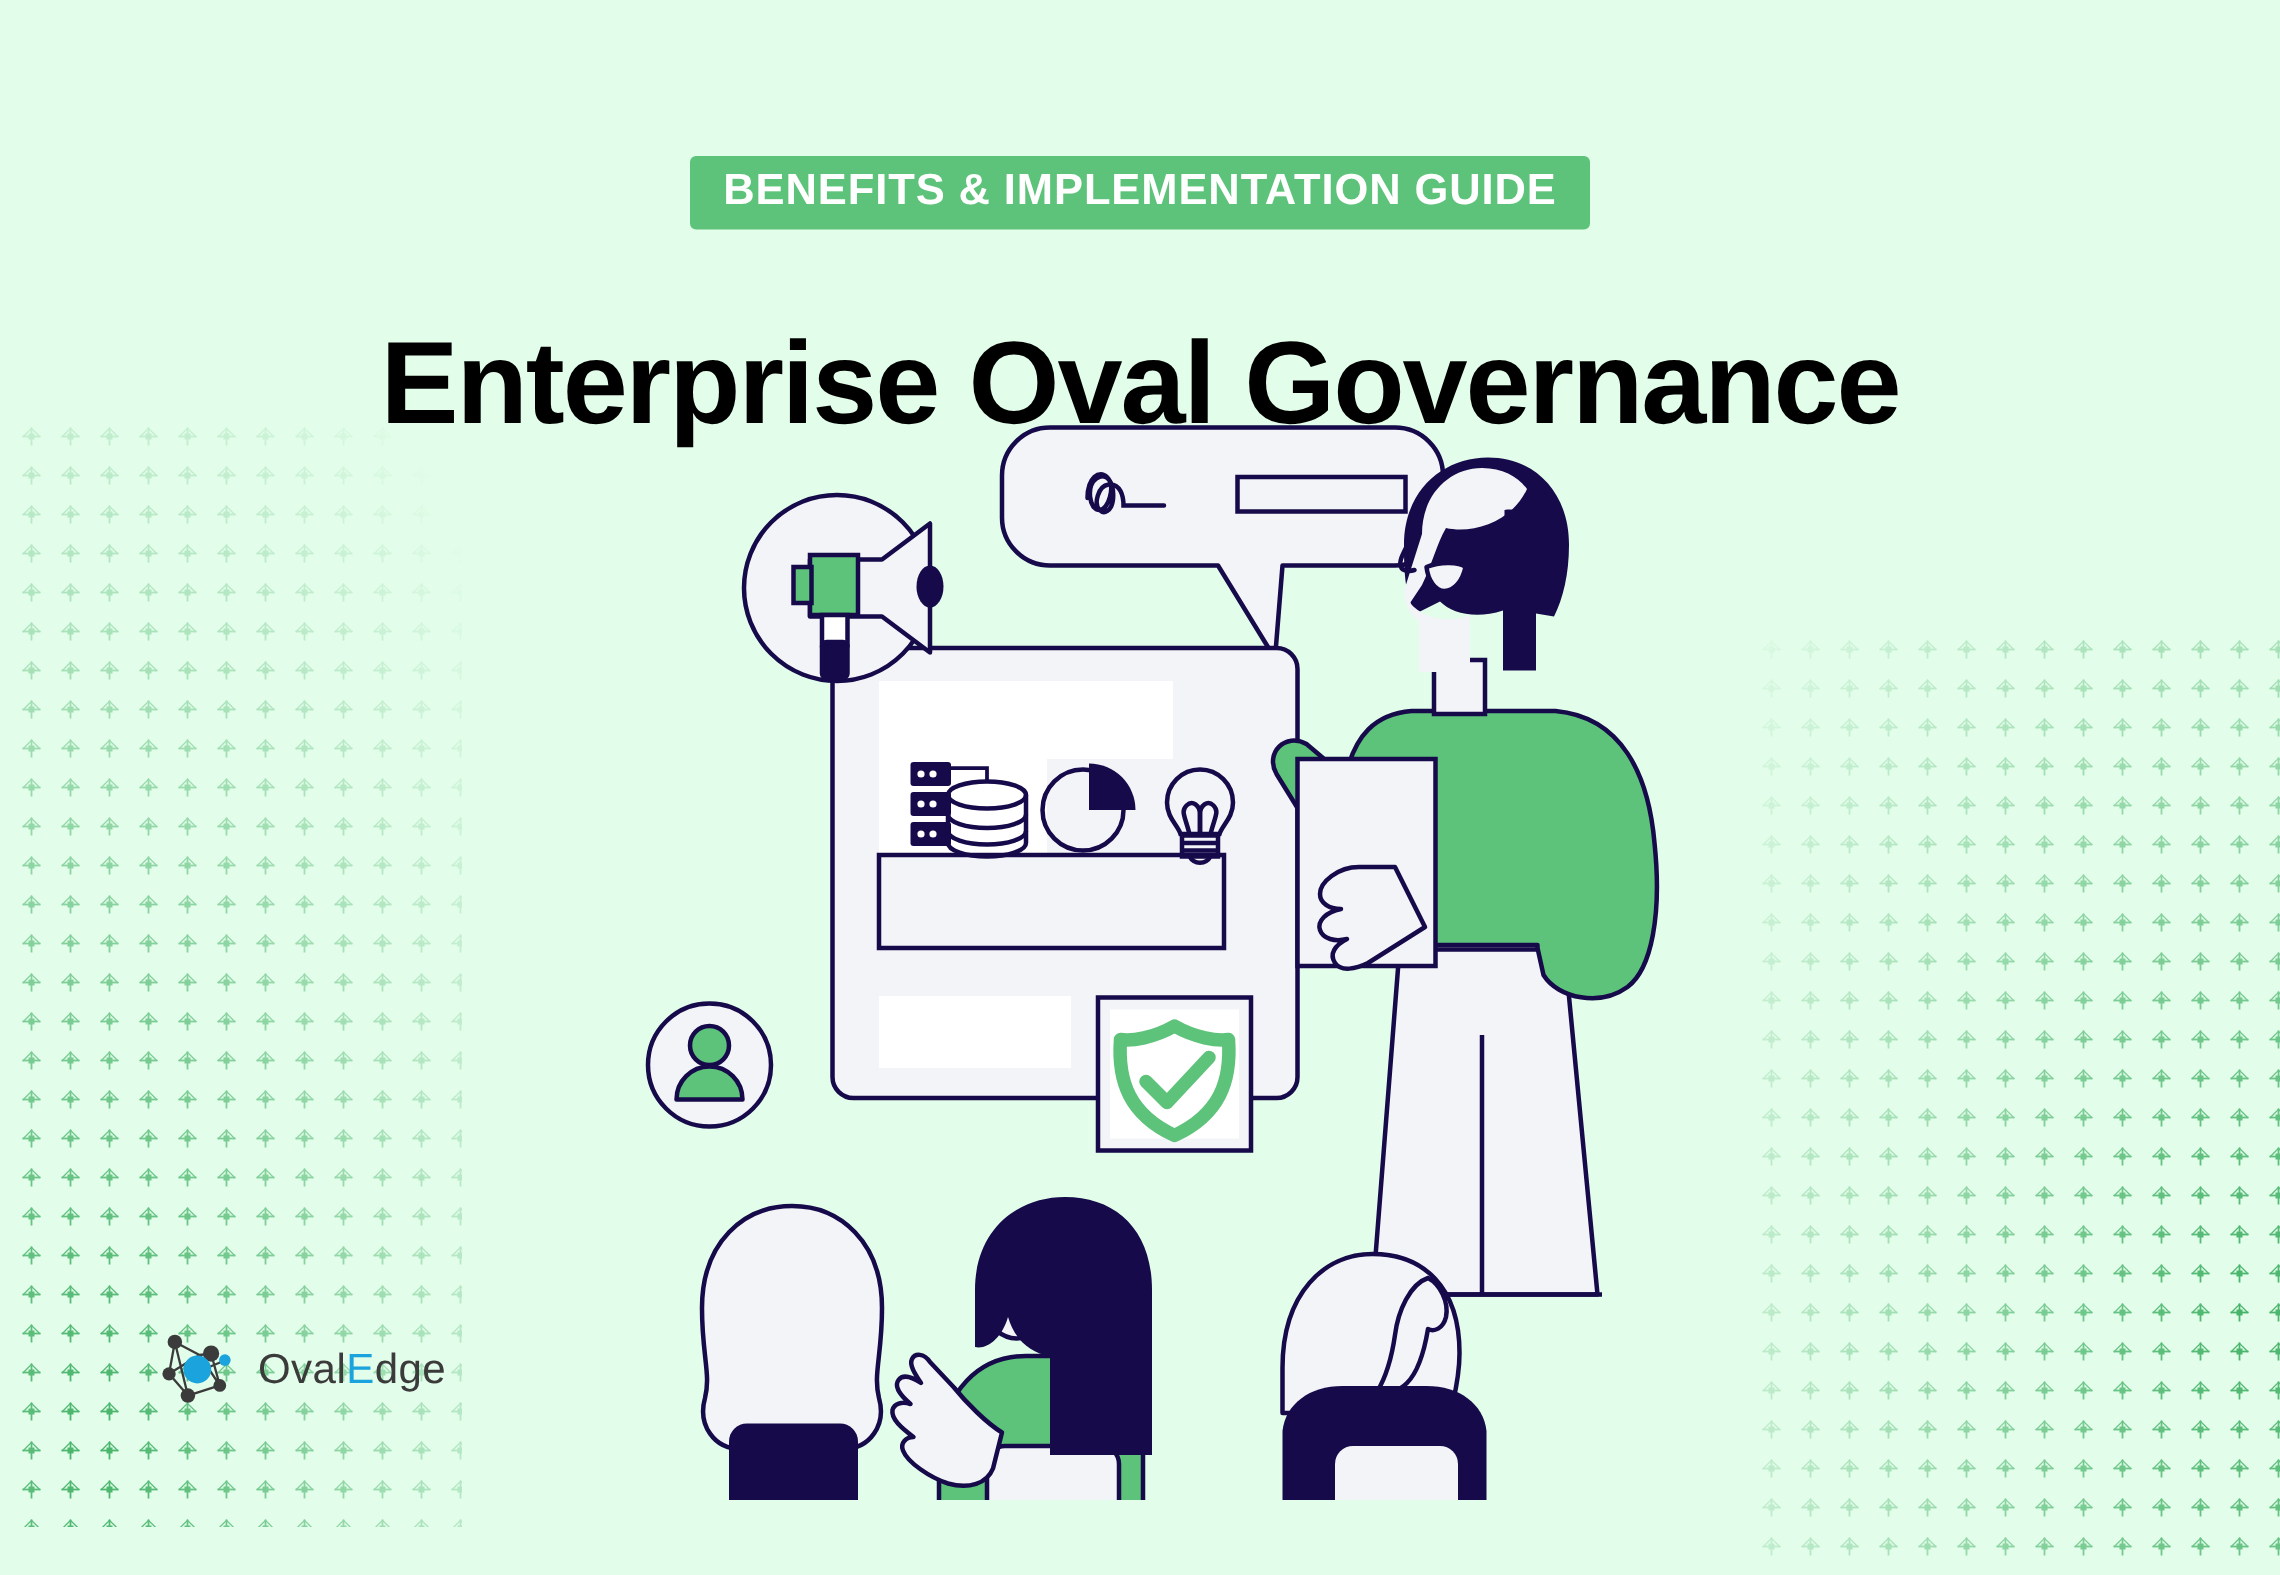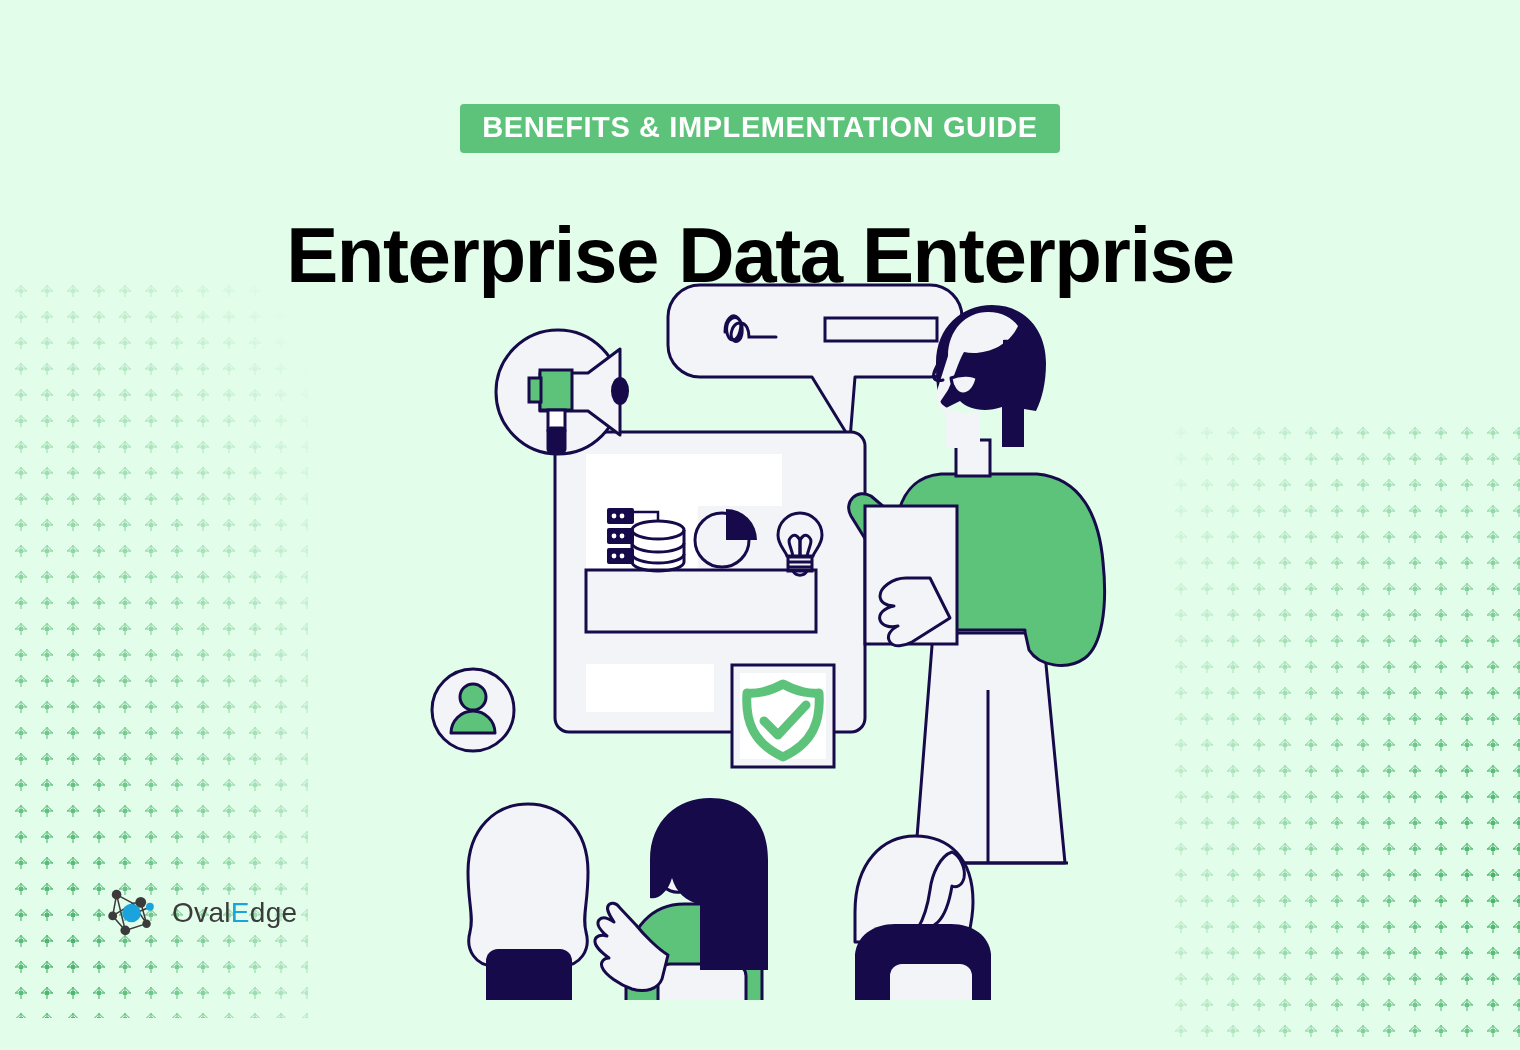--- a/index.html
+++ b/index.html
@@ -150,21 +150,21 @@
         </g>
       </pattern>
     </defs>
     <rect x="0" y="0" width="360" height="630" fill="url(#starsR)" mask="url(#maskR)"></rect>
   </svg>
 
   <div class="badge-wrap">
     <span class="badge">BENEFITS &amp; IMPLEMENTATION GUIDE</span>
   </div>
 
-  <h1 class="page-title">Enterprise Data Enterprise</h1>
+  <h1 class="page-title">Enterprise Oval Governance</h1>
 
   <div class="logo">
     <svg class="logo-mark" viewBox="0 0 60 60" aria-hidden="true">
       <g stroke="#3b3b3b" stroke-width="1.6" fill="none">
         <path d="M13 11 L30 20 M13 11 L9 33 M9 33 L22 48 M22 48 L44 41 M44 41 L38 19 M38 19 L30 20 M9 33 L30 20 M13 11 L22 48 M30 20 L44 41 M30 31 L47 24"></path>
       </g>
       <g fill="#3b3b3b">
         <circle cx="13" cy="11" r="5"></circle>
         <circle cx="38" cy="19" r="5.6"></circle>
         <circle cx="9" cy="33" r="4.6"></circle>

